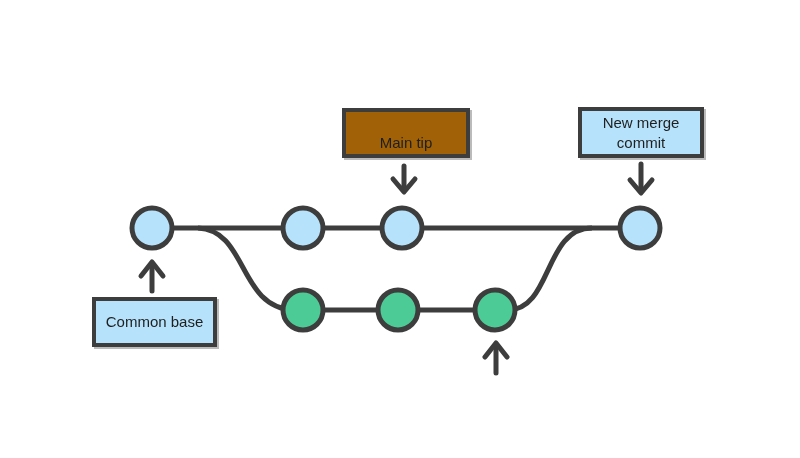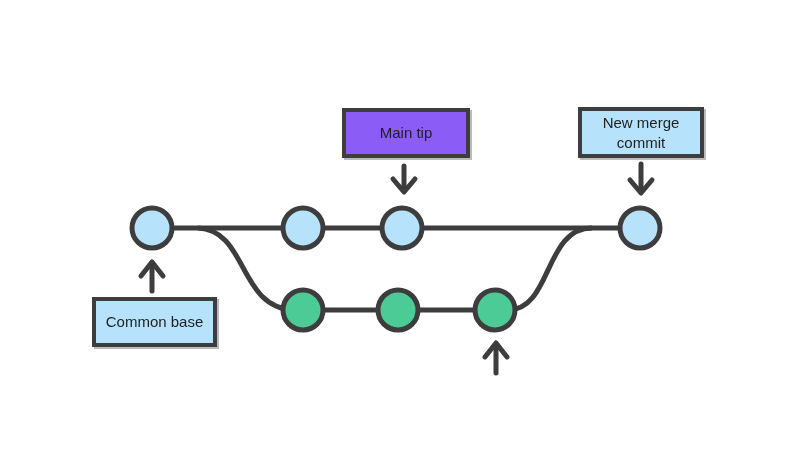--- a/index.html
+++ b/index.html
@@ -79,21 +79,21 @@
         <line x1="152" y1="291" x2="152" y2="267"></line>
         <polyline points="141,276 152,262 163,276"></polyline>
       </g>
       <g>
         <line x1="496" y1="373" x2="496" y2="348"></line>
         <polyline points="485,357 496,343 507,357"></polyline>
       </g>
     </g>
   </svg>
 
-  <div class="callout" id="box-main-tip" style="background: #8b5cf6; border-color: rgb(61, 61, 61); color: rgb(31, 31, 31);">
+  <div class="callout" id="box-main-tip" style="background: #a16207; border-color: rgb(61, 61, 61); color: rgb(31, 31, 31); align-items: flex-end;">
     <span>Main tip</span>
   </div>
 
   <div class="callout" id="box-new-merge" style="background: rgb(182, 227, 251); border-color: rgb(61, 61, 61); color: rgb(31, 31, 31);">
     <span>New merge commit</span>
   </div>
 
   <div class="callout" id="box-common-base" style="background: rgb(182, 227, 251); border-color: rgb(61, 61, 61); color: rgb(31, 31, 31); align-items: center;">
     <span>Common base</span>
   </div>

